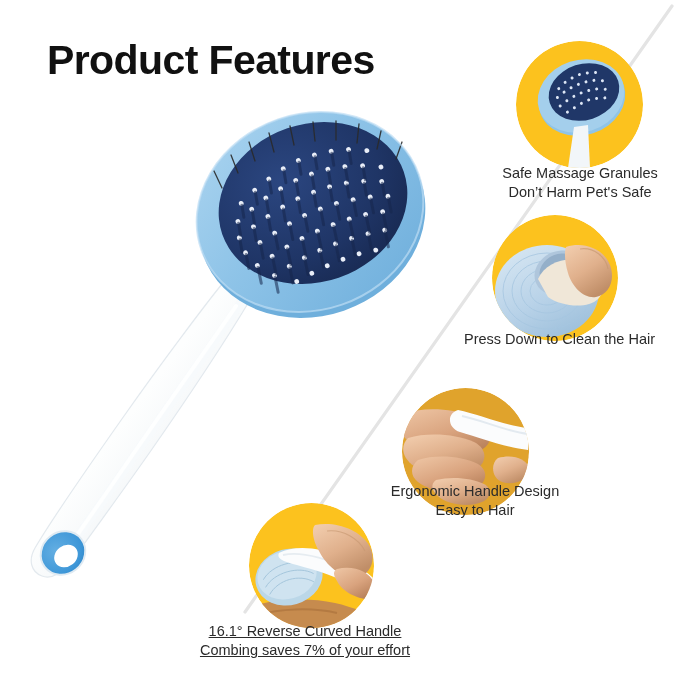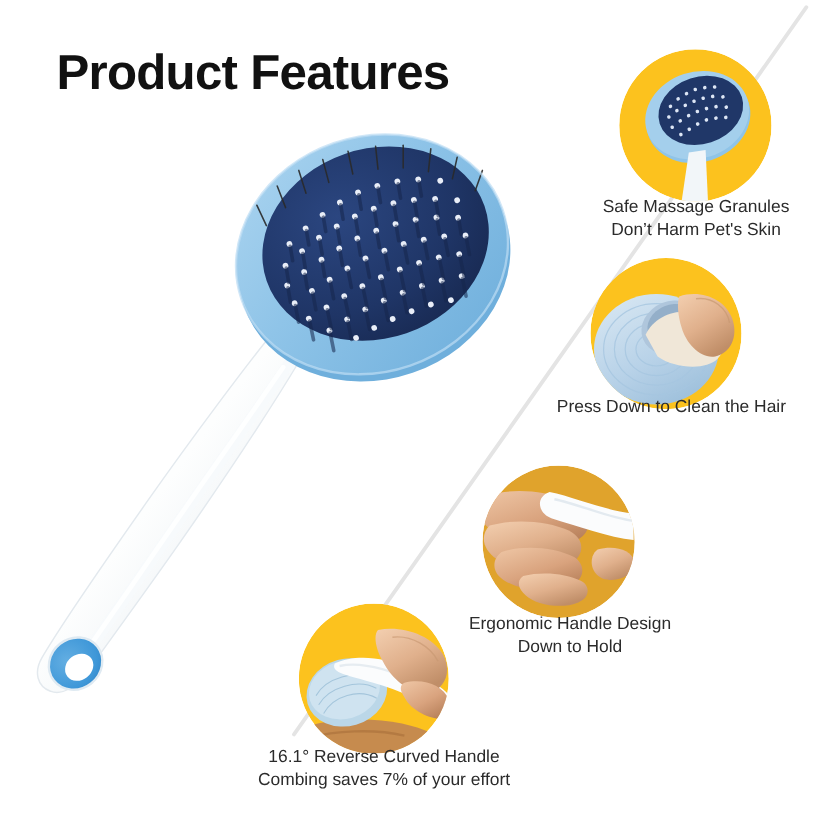--- a/index.html
+++ b/index.html
@@ -35,24 +35,24 @@
   }
 
   
   #callout-granules .callout-circle{left:516px;top:41px;width:127px;height:127px;}
   #callout-granules .callout-caption{left:482px;top:164px;width:196px;}
   
   #callout-press .callout-circle{left:492px;top:215px;width:126px;height:126px;}
   #callout-press .callout-caption{left:440px;top:330px;width:239px;}
   
   #callout-ergonomic .callout-circle{left:402px;top:388px;width:127px;height:127px;}
-  #callout-ergonomic .callout-caption{left:356px;top:511px;width:238px;}
+  #callout-ergonomic .callout-caption{left:356px;top:482px;width:238px;}
   
   #callout-curved .callout-circle{left:249px;top:503px;width:125px;height:125px;}
-  #callout-curved .callout-caption{left:185px;top:622px;width:270px;}
+  #callout-curved .callout-caption{left:170px;top:622px;width:270px;text-decoration:underline;}
 
   .cap-line{display:block;}
 </style>
 </head>
 <body>
 
 <div id="stage">
 
   <div id="page-title">Product Features</div>
 
@@ -320,21 +320,21 @@
             <circle cx="70" cy="60" r="1.5"></circle>
               <circle cx="78" cy="61" r="1.5"></circle>
               <circle cx="86" cy="63" r="1.5"></circle>
           </g>
           <path d="M 58 86 L 52 127 L 74 127 L 72 84 Z" fill="#F2F6F9"></path>
         </g>
       </svg>
     </div>
     <div class="callout-caption">
       <span class="cap-line">Safe Massage Granules</span>
-      <span class="cap-line">Don’t Harm Pet's Skin</span>
+      <span class="cap-line">Don’t Harm Pet's Safe</span>
     </div>
   </div>
 
   <div class="callout" id="callout-press">
     <div class="callout-circle">
       <svg viewBox="0 0 126 126" width="126" height="126">
         <circle cx="63" cy="63" r="63" fill="#FCC21E"></circle>
         <g>
           <ellipse cx="55" cy="76" rx="52" ry="46" fill="url(#lightBlueBody)"></ellipse>
           <g stroke="#A6C6E0" stroke-width="1" fill="none" opacity="0.8">
@@ -374,21 +374,21 @@
           <path d="M 56 22 C 76 26, 104 38, 126 40 L 126 62 C 106 60, 78 50, 58 44
                    C 46 40, 44 26, 56 22 Z" fill="#FBFCFD"></path>
           <path d="M 60 28 C 80 32, 106 44, 126 46" stroke="#E3EAF0" stroke-width="2" fill="none"></path>
           <path d="M 96 70 C 110 66, 124 70, 127 80 C 127 92, 112 98, 100 94
                    C 90 90, 88 76, 96 70 Z" fill="url(#skinGrad)"></path>
         </g>
       </svg>
     </div>
     <div class="callout-caption">
       <span class="cap-line">Ergonomic Handle Design</span>
-      <span class="cap-line">Down to Hold</span>
+      <span class="cap-line">Easy to Hair</span>
     </div>
   </div>
 
   <div class="callout" id="callout-curved">
     <div class="callout-circle">
       <svg viewBox="0 0 125 125" width="125" height="125">
         <circle cx="62.5" cy="62.5" r="62.5" fill="#FCC21E"></circle>
         <g>
           <path d="M 0 104 C 24 96, 58 94, 86 100 C 104 104, 118 110, 125 118 L 125 125 L 0 125 Z" fill="#C68B4E"></path>
           <path d="M 8 112 C 30 106, 62 104, 88 110" stroke="#A8703A" stroke-width="2" fill="none" opacity="0.6"></path>

